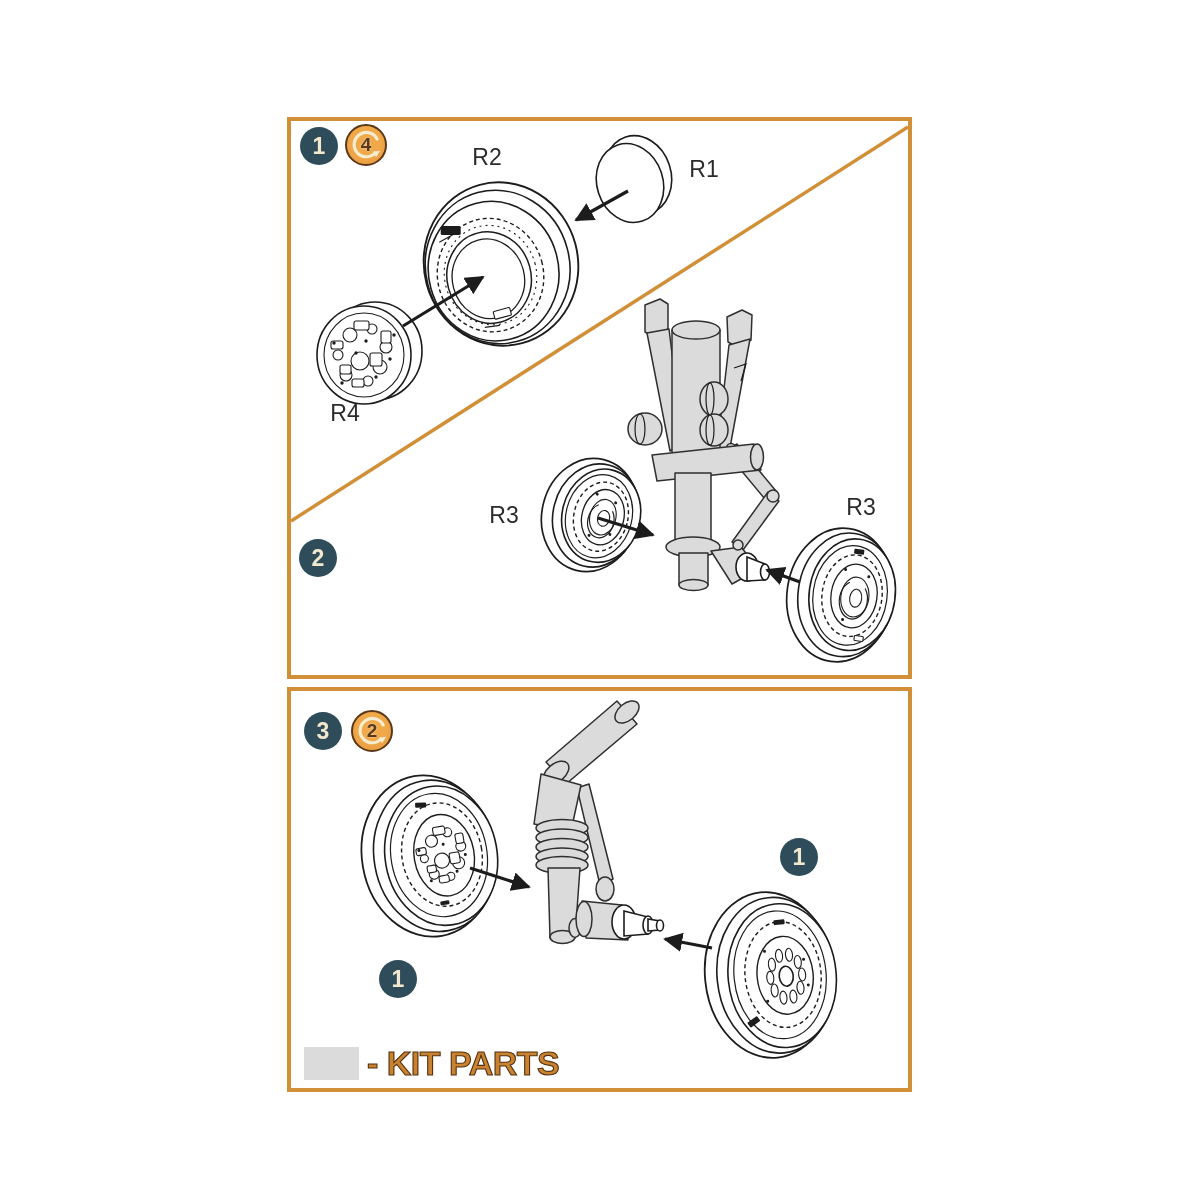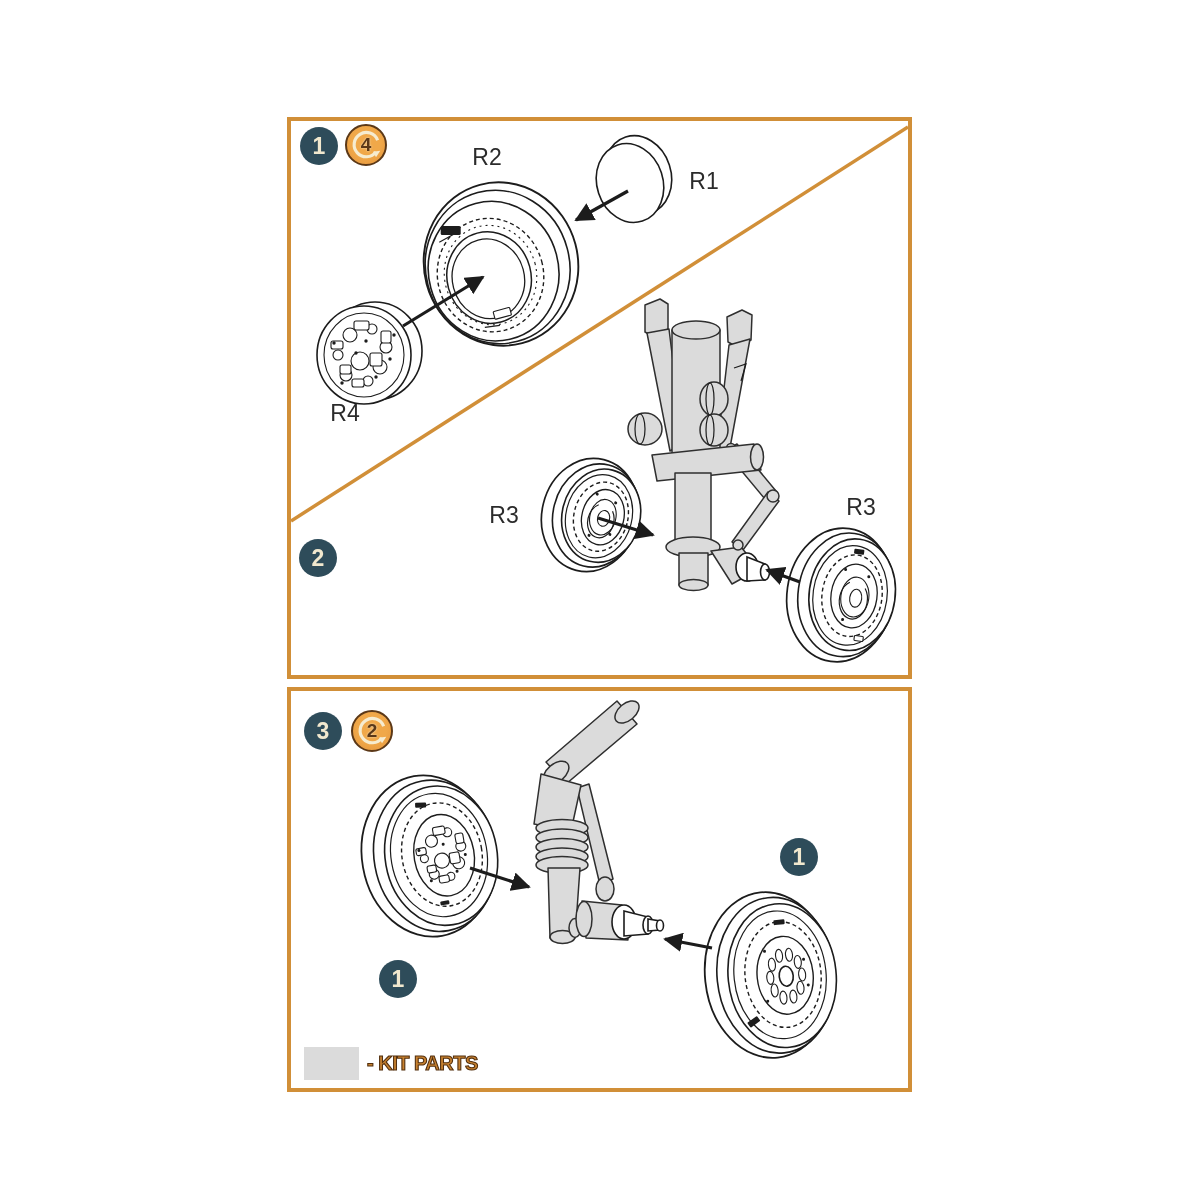--- a/index.html
+++ b/index.html
@@ -41,21 +41,21 @@
     color:var(--accent-dark);text-shadow:0 0 2px #F6ECD0}
 
   
   .plabel{position:absolute;transform:translate(-50%,-50%);font-weight:normal;
     font-size:23px;color:var(--label);white-space:nowrap}
 
   
   .legend-swatch{position:absolute;left:13px;top:356px;width:55px;height:33px;
     background:var(--kit-fill)}
   .legend-text{position:absolute;left:76px;top:372px;transform:translateY(-50%);
-    font-weight:bold;font-size:20px;letter-spacing:-0.5px;color:var(--legend-text);
+    font-weight:bold;font-size:34px;letter-spacing:-0.5px;color:var(--legend-text);
     -webkit-text-stroke:1.1px #53300F;white-space:nowrap}
 </style>
 </head>
 <body>
 
 <div class="sheet">
 
   <div class="panel" id="panel1">
     <svg class="art" width="617" height="554" viewBox="0 0 617 554">
       <defs>
@@ -187,21 +187,21 @@
       <span>1</span>
     </div>
     <div class="repeat-badge" style="left:54px;top:3px">
       <svg viewBox="0 0 36 36">
         <path d="M 27.5 24.5 A 11.5 11.5 0 1 1 29 13.5" fill="none" stroke="#F6ECD0" stroke-width="3"></path>
         <path d="M 24.5 24.5 L 31.5 23.5 L 27.5 29.5 Z" fill="#F6ECD0"></path>
       </svg>
       <span class="repeat-num">4</span>
     </div>
     <div class="plabel" style="left:196px;top:36px">R2</div>
-    <div class="plabel" style="left:413px;top:60px">R1</div>
+    <div class="plabel" style="left:413px;top:48px">R1</div>
     <div class="plabel" style="left:54px;top:292px">R4</div>
     <div class="badge" style="left:8px;top:418px">
       <span>2</span>
     </div>
     <div class="plabel" style="left:213px;top:394px">R3</div>
     <div class="plabel" style="left:570px;top:386px">R3</div>
   </div>
 
   <div class="panel" id="panel2">
     <svg class="art" width="617" height="397" viewBox="0 0 617 397">

